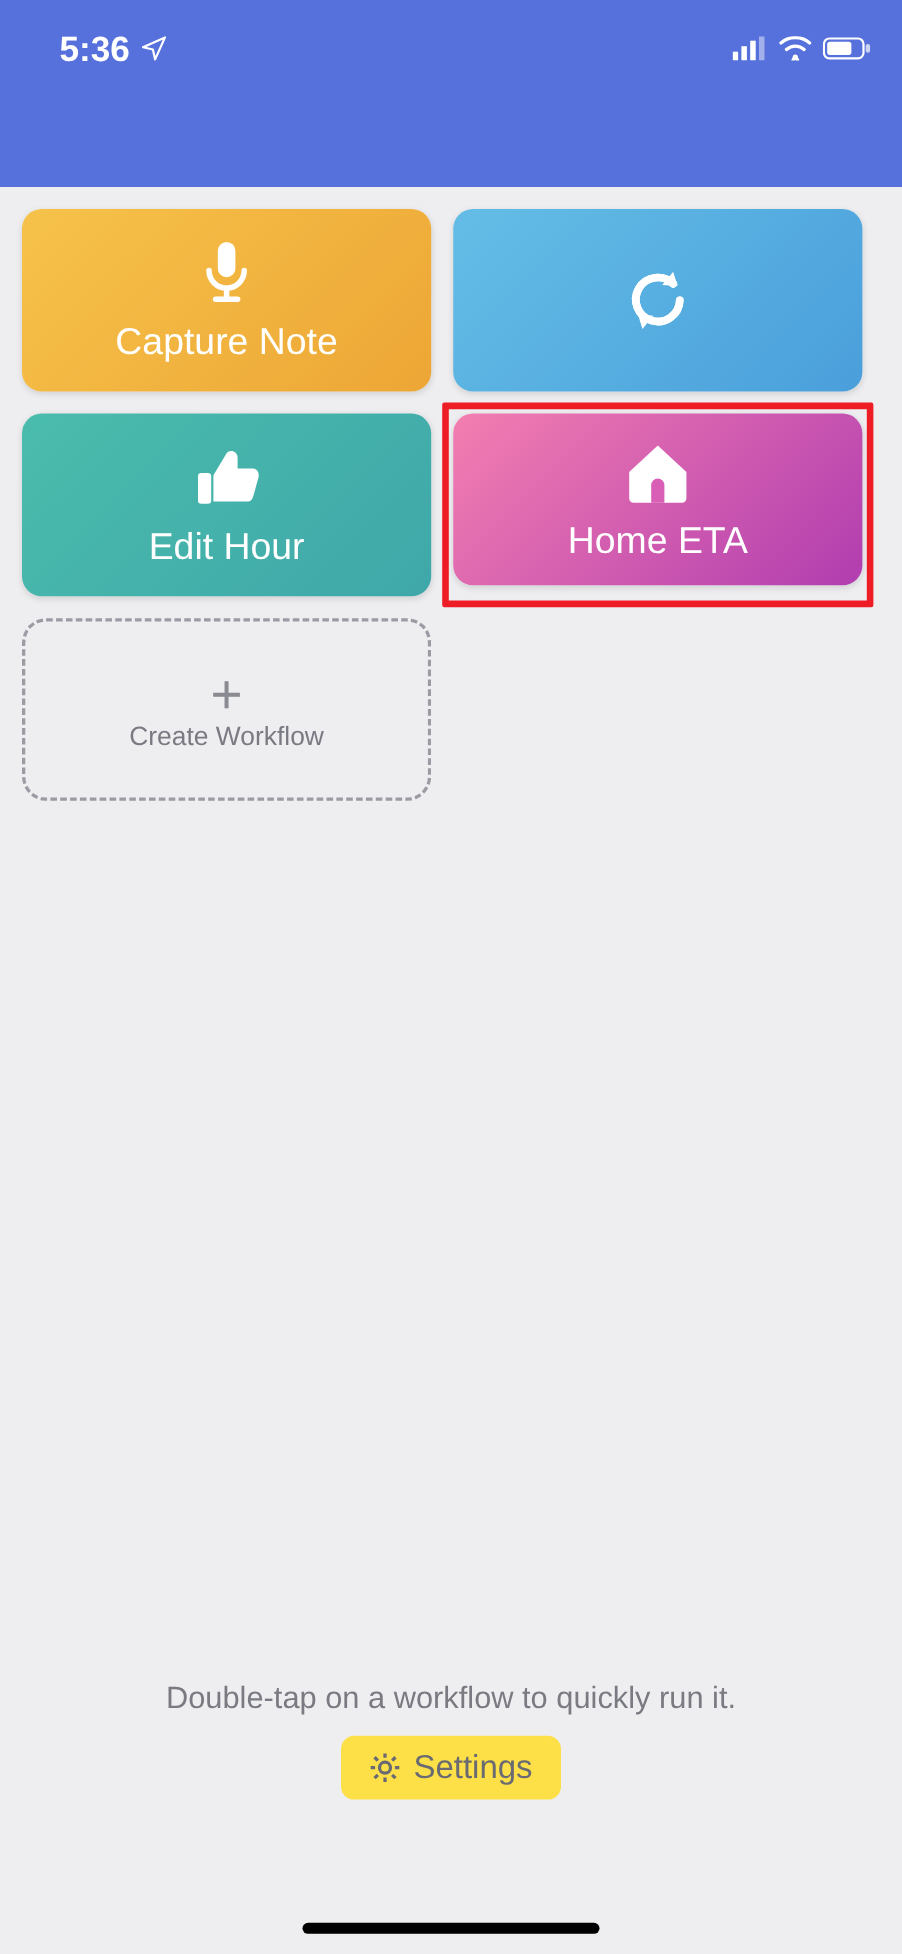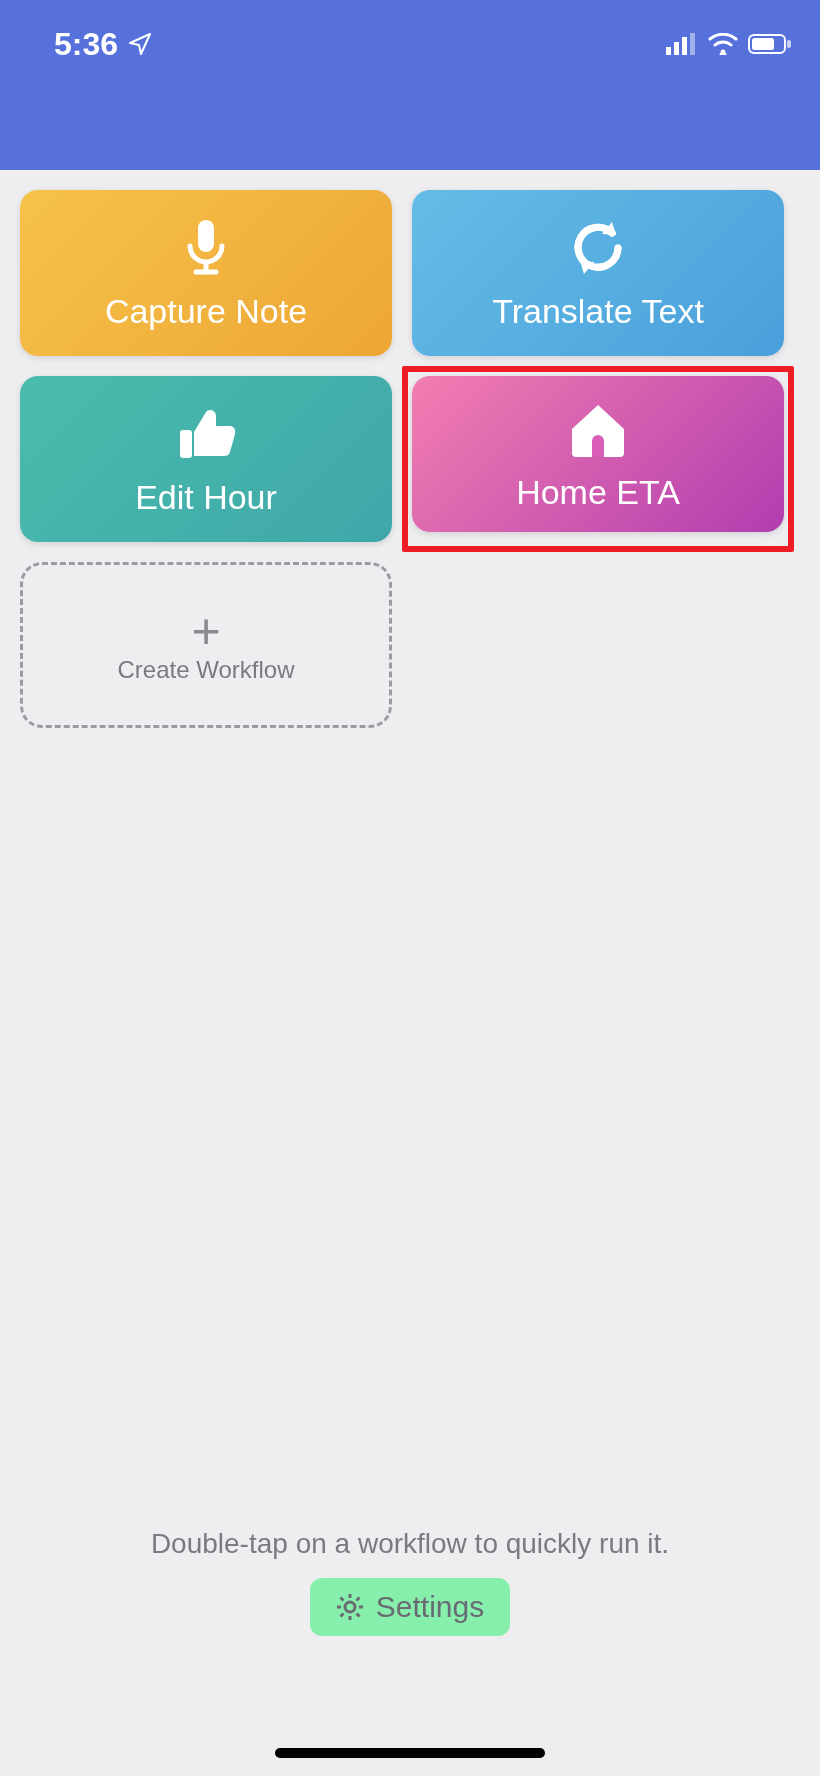--- a/index.html
+++ b/index.html
@@ -63,21 +63,21 @@
   .create-tile .plus { font-size:50px; font-weight:300; line-height:1; color:#8a8a92; }
   .create-tile .lbl { font-size:24px; }
   .footer {
     position:absolute; bottom:140px; left:0; right:0;
     display:flex; flex-direction:column; align-items:center; gap:18px;
     color:#7a7a82;
   }
   .hint { font-size:28px; }
   .settings-btn {
     display:flex; align-items:center; gap:12px;
-    background:#86efac; border-radius:12px; padding:12px 26px;
+    background:#fde047; border-radius:12px; padding:12px 26px;
     font-size:30px; color:#6a6a72;
   }
   .home-indicator {
     position:absolute; bottom:18px; left:50%; transform:translateX(-50%);
     width:270px; height:10px; background:#000; border-radius:6px;
   }
   svg { display:block; }
 </style>
 </head>
 <body>
@@ -134,21 +134,20 @@
 
   <div class="tile tile-translate">
     <div class="tile-icon">
       <svg width="64" height="64" viewBox="0 0 64 64">
           <path d="M52 32 A20 20 0 1 1 46 17" fill="none" stroke="#fff" stroke-width="7" stroke-linecap="round"></path>
           <path d="M46 6 L50 19 L36 18 Z" fill="#fff"></path>
           <path d="M12 32 A20 20 0 1 1 18 47" fill="none" stroke="#fff" stroke-width="7" stroke-linecap="round" transform="rotate(180 32 32)"></path>
           <path d="M18 58 L14 45 L28 46 Z" fill="#fff"></path>
         </svg>
     </div>
-    <div class="tile-label">Translate Text</div>
   </div>
 
   <div class="tile tile-happy">
     <div class="tile-icon">
       <svg width="64" height="56" viewBox="0 0 64 56">
           <rect x="6" y="24" width="12" height="28" rx="3" fill="#fff"></rect>
           <path d="M20 50 V26 L32 6 c3 -4 10 -2 10 4 v10 h14 c4 0 6 4 5 8 l-5 18 c-1 3 -3 4 -6 4 Z" fill="#fff"></path>
         </svg>
     </div>
     <div class="tile-label">Edit Hour</div>

